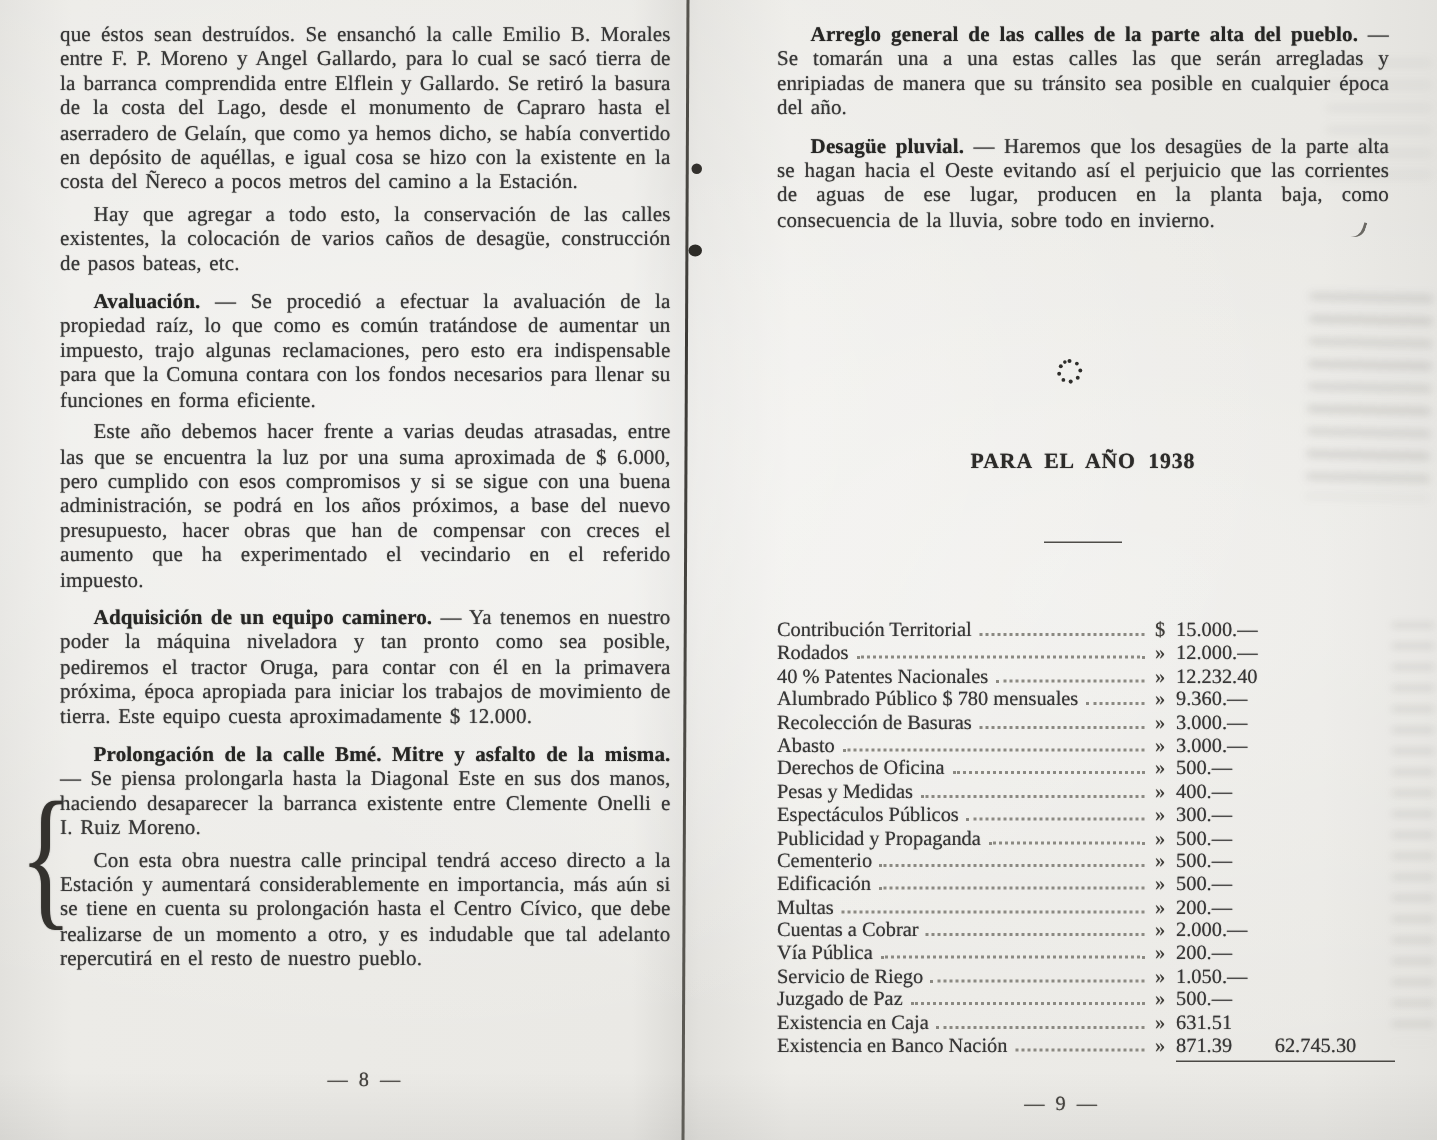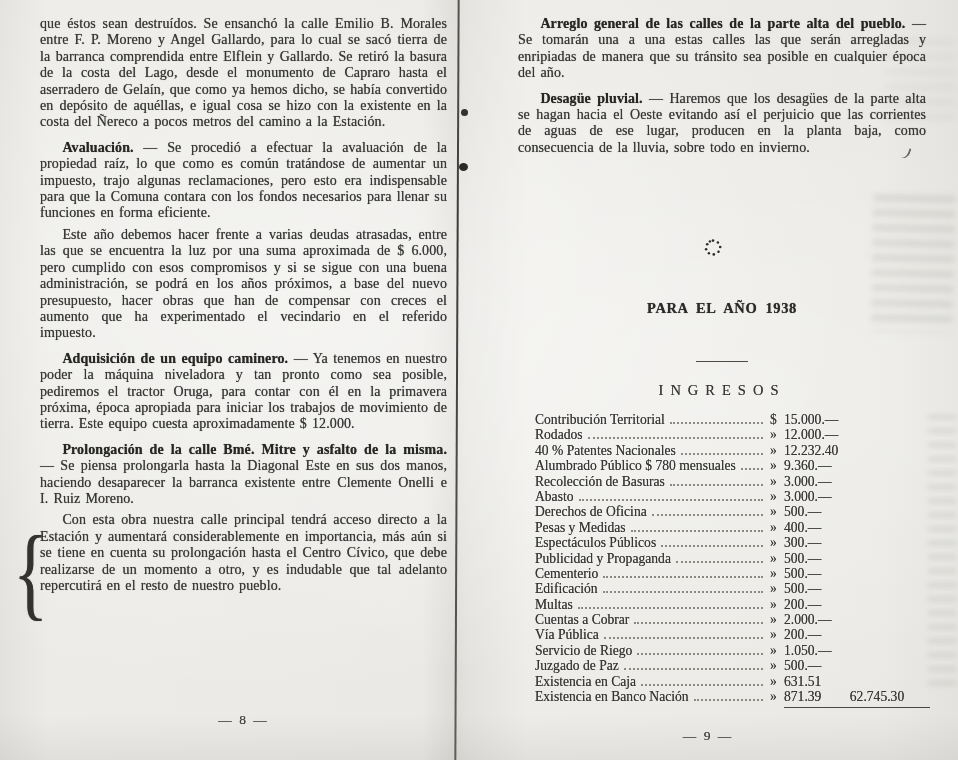--- a/index.html
+++ b/index.html
@@ -73,21 +73,21 @@
   .divider{position:absolute;top:345px;left:50%;transform:translateX(-50%);
     width:52px;border-top:1.6px solid #4e4c48;}
   .section-title{
     position:absolute;top:366px;left:0;width:100%;text-align:center;
     font-size:14.5px;letter-spacing:7px;color:#3b3a37;
     text-shadow:0 0 .6px rgba(45,43,40,.7);
   }
   
   .ingresos{position:absolute;top:396px;left:0;width:394px;
     font-size:13.6px;text-shadow:0 0 .6px rgba(45,43,40,.7);}
-  .t-row{display:flex;align-items:baseline;height:15.4px;white-space:nowrap;margin-left:17px;}
+  .t-row{display:flex;align-items:baseline;height:15.4px;white-space:nowrap;}
   .t-label{flex:0 0 auto;}
   .t-dots{flex:1 1 auto;min-width:10px;border-bottom:2px dotted #8b8982;margin:0 7px 3px 5px;}
   .t-cur{flex:0 0 14px;text-align:left;color:#3e3c38;}
   .t-amt{flex:0 0 58px;text-align:left;}
   .t-total{flex:0 0 70px;text-align:center;}
   .sum-rule{position:absolute;top:691px;left:266px;width:146px;border-top:1.6px solid #4a4844;}
 </style>
 </head>
 <body>
 
@@ -97,20 +97,21 @@
   <div class="ink-dot-1"></div>
   <div class="ink-dot-2"></div>
   <div class="ink-mark"></div>
   <div class="ghost-a"></div>
   <div class="ghost-b"></div>
   <div class="ghost-c"></div>
   <div class="margin-brace">{</div>
 
   <div class="page page-left">
     <p class="para noindent"><b class="lead"></b><span>que éstos sean destruídos. Se ensanchó la calle Emilio B. Morales entre F. P. Moreno y Angel Gallardo, para lo cual se sacó tierra de la barranca comprendida entre Elflein y Gallardo. Se retiró la basura de la costa del Lago, desde el monumento de Capraro hasta el aserradero de Gelaín, que como ya hemos dicho, se había convertido en depósito de aquéllas, e igual cosa se hizo con la existente en la costa del Ñereco a pocos metros del camino a la Estación.</span></p>
+    <p class="para"><b class="lead"></b><span>Hay que agregar a todo esto, la conservación de las calles existentes, la colocación de varios caños de desagüe, construcción de pasos bateas, etc.</span></p>
     <p class="para headed"><b class="lead">Avaluación.</b><span> — Se procedió a efectuar la avaluación de la propiedad raíz, lo que como es común tratándose de aumentar un impuesto, trajo algunas reclamaciones, pero esto era indispensable para que la Comuna contara con los fondos necesarios para llenar su funciones en forma eficiente.</span></p>
     <p class="para"><b class="lead"></b><span>Este año debemos hacer frente a varias deudas atrasadas, entre las que se encuentra la luz por una suma aproximada de $ 6.000, pero cumplido con esos compromisos y si se sigue con una buena administración, se podrá en los años próximos, a base del nuevo presupuesto, hacer obras que han de compensar con creces el aumento que ha experimentado el vecindario en el referido impuesto.</span></p>
     <p class="para headed"><b class="lead">Adquisición de un equipo caminero.</b><span> — Ya tenemos en nuestro poder la máquina niveladora y tan pronto como sea posible, pediremos el tractor Oruga, para contar con él en la primavera próxima, época apropiada para iniciar los trabajos de movimiento de tierra. Este equipo cuesta aproximadamente $ 12.000.</span></p>
     <p class="para headed"><b class="lead">Prolongación de la calle Bmé. Mitre y asfalto de la misma.</b><span> — Se piensa prolongarla hasta la Diagonal Este en sus dos manos, haciendo desaparecer la barranca existente entre Clemente Onelli e I. Ruiz Moreno.</span></p>
     <p class="para"><b class="lead"></b><span>Con esta obra nuestra calle principal tendrá acceso directo a la Estación y aumentará considerablemente en importancia, más aún si se tiene en cuenta su prolongación hasta el Centro Cívico, que debe realizarse de un momento a otro, y es indudable que tal adelanto repercutirá en el resto de nuestro pueblo.</span></p>
   </div>
   <div class="page-num page-num-left" style="left:40px;width:407px;">— 8 —</div>
 
   <div class="page page-right">
     <p class="para headed" style="margin-top:0;"><b class="lead">Arreglo general de las calles de la parte alta del pueblo.</b><span> — Se tomarán una a una estas calles las que serán arregladas y enripiadas de manera que su tránsito sea posible en cualquier época del año.</span></p>
@@ -129,21 +130,20 @@
         <circle cx="6.9" cy="3.4" r="1.2"></circle>
       </g>
     </svg>
 
     <div class="budget-heading">
       <div class="l2">PARA EL AÑO 1938</div>
     </div>
 
     <div class="divider"></div>
 
-    <div class="section-title">INGRESOS</div>
 
     <div class="ingresos">
       <div class="t-row">
           <span class="t-label">Contribución Territorial</span>
           <span class="t-dots"></span>
           <span class="t-cur">$</span>
           <span class="t-amt">15.000.—</span>
           <span class="t-total"></span>
         </div>
       <div class="t-row">

